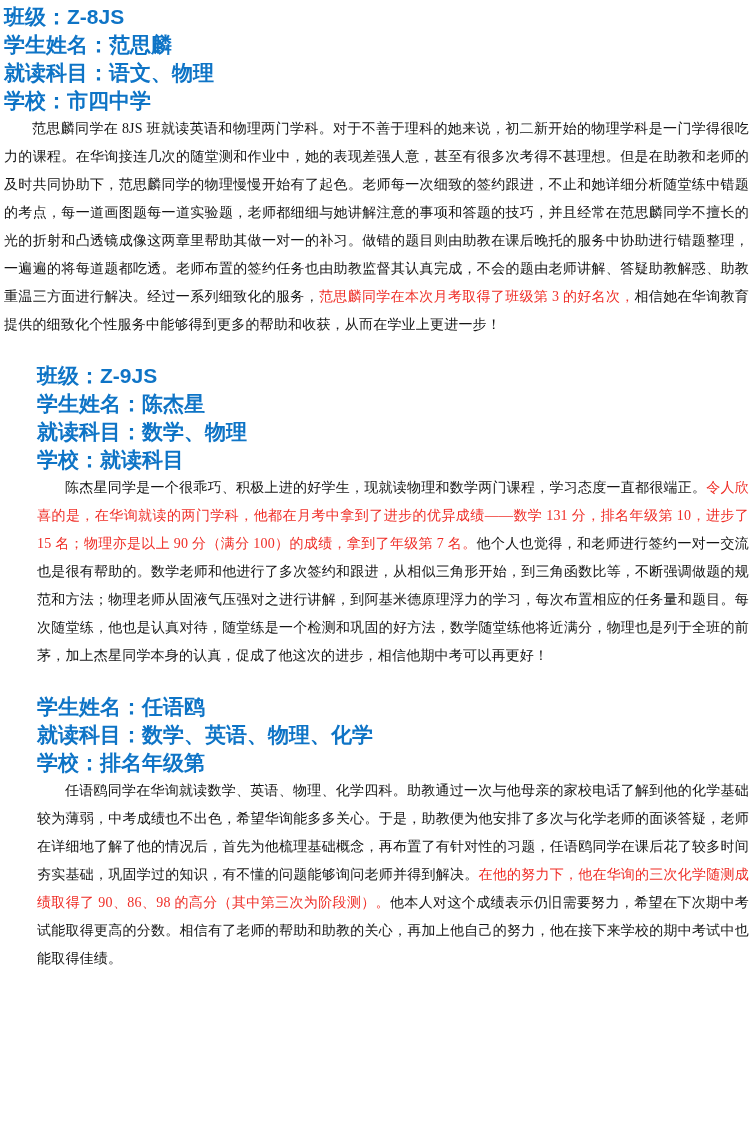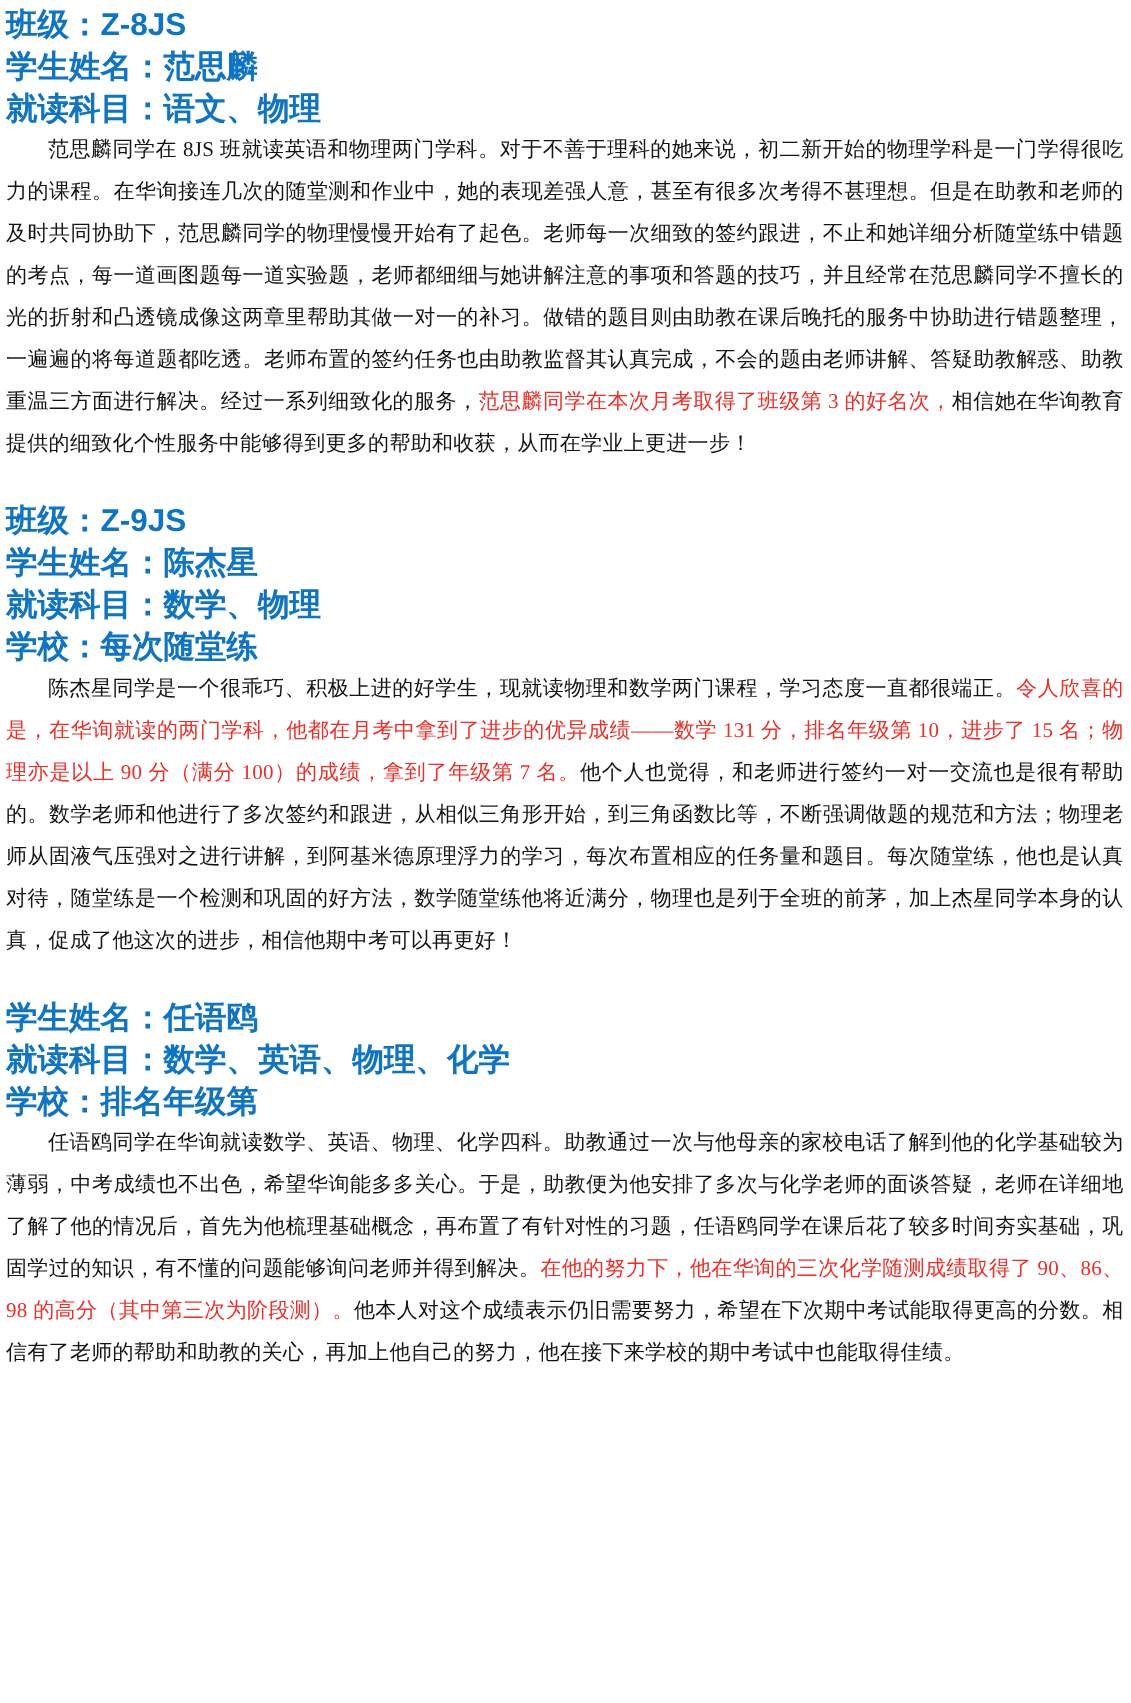--- a/index.html
+++ b/index.html
@@ -13,20 +13,21 @@
     width: 754px;
     height: 1135px;
     overflow: hidden;
     font-family: "Liberation Serif", "DejaVu Serif", serif;
   }
   .doc {
     padding: 3px 5px 0 4px;
   }
   .report + .report {
     margin-top: 23px;
+    margin-left: 33px;
   }
   .hline {
     font-family: "Liberation Sans", "DejaVu Sans", sans-serif;
     font-weight: bold;
     color: var(--blue);
     font-size: 21px;
     line-height: 28px;
     white-space: nowrap;
   }
   .para {
@@ -42,28 +43,29 @@
   }
 </style>
 </head>
 <body>
 
 <div class="doc" id="doc">
   <section class="report">
     <div class="hline"><span>班级：</span><span>Z-8JS</span></div>
     <div class="hline"><span>学生姓名：</span><span>范思麟</span></div>
     <div class="hline"><span>就读科目：</span><span>语文、物理</span></div>
+    <div class="hline"><span>学校：</span><span>市四中学</span></div>
     <p class="para"><span>范思麟同学在 8JS 班就读英语和物理两门学科。对于不善于理科的她来说，初二新开始的物理学科是一门学得很吃力的课程。在华询接连几次的随堂测和作业中，她的表现差强人意，甚至有很多次考得不甚理想。但是在助教和老师的及时共同协助下，范思麟同学的物理慢慢开始有了起色。老师每一次细致的签约跟进，不止和她详细分析随堂练中错题的考点，每一道画图题每一道实验题，老师都细细与她讲解注意的事项和答题的技巧，并且经常在范思麟同学不擅长的光的折射和凸透镜成像这两章里帮助其做一对一的补习。做错的题目则由助教在课后晚托的服务中协助进行错题整理，一遍遍的将每道题都吃透。老师布置的签约任务也由助教监督其认真完成，不会的题由老师讲解、答疑助教解惑、助教重温三方面进行解决。经过一系列细致化的服务，</span><span class="red">范思麟同学在本次月考取得了班级第 3 的好名次，</span><span>相信她在华询教育提供的细致化个性服务中能够得到更多的帮助和收获，从而在学业上更进一步！</span></p>
   </section>
 
   <section class="report">
     <div class="hline"><span>班级：</span><span>Z-9JS</span></div>
     <div class="hline"><span>学生姓名：</span><span>陈杰星</span></div>
     <div class="hline"><span>就读科目：</span><span>数学、物理</span></div>
-    <div class="hline"><span>学校：</span><span>每次随堂练</span></div>
+    <div class="hline"><span>学校：</span><span>就读科目</span></div>
     <p class="para"><span>陈杰星同学是一个很乖巧、积极上进的好学生，现就读物理和数学两门课程，学习态度一直都很端正。</span><span class="red">令人欣喜的是，在华询就读的两门学科，他都在月考中拿到了进步的优异成绩——数学 131 分，排名年级第 10，进步了 15 名；物理亦是以上 90 分（满分 100）的成绩，拿到了年级第 7 名。</span><span>他个人也觉得，和老师进行签约一对一交流也是很有帮助的。数学老师和他进行了多次签约和跟进，从相似三角形开始，到三角函数比等，不断强调做题的规范和方法；物理老师从固液气压强对之进行讲解，到阿基米德原理浮力的学习，每次布置相应的任务量和题目。每次随堂练，他也是认真对待，随堂练是一个检测和巩固的好方法，数学随堂练他将近满分，物理也是列于全班的前茅，加上杰星同学本身的认真，促成了他这次的进步，相信他期中考可以再更好！</span></p>
   </section>
 
   <section class="report">
     <div class="hline"><span>学生姓名：</span><span>任语鸥</span></div>
     <div class="hline"><span>就读科目：</span><span>数学、英语、物理、化学</span></div>
     <div class="hline"><span>学校：</span><span>排名年级第</span></div>
     <p class="para"><span>任语鸥同学在华询就读数学、英语、物理、化学四科。助教通过一次与他母亲的家校电话了解到他的化学基础较为薄弱，中考成绩也不出色，希望华询能多多关心。于是，助教便为他安排了多次与化学老师的面谈答疑，老师在详细地了解了他的情况后，首先为他梳理基础概念，再布置了有针对性的习题，任语鸥同学在课后花了较多时间夯实基础，巩固学过的知识，有不懂的问题能够询问老师并得到解决。</span><span class="red">在他的努力下，他在华询的三次化学随测成绩取得了 90、86、98 的高分（其中第三次为阶段测）。</span><span>他本人对这个成绩表示仍旧需要努力，希望在下次期中考试能取得更高的分数。相信有了老师的帮助和助教的关心，再加上他自己的努力，他在接下来学校的期中考试中也能取得佳绩。</span></p>
   </section>
 </div>

